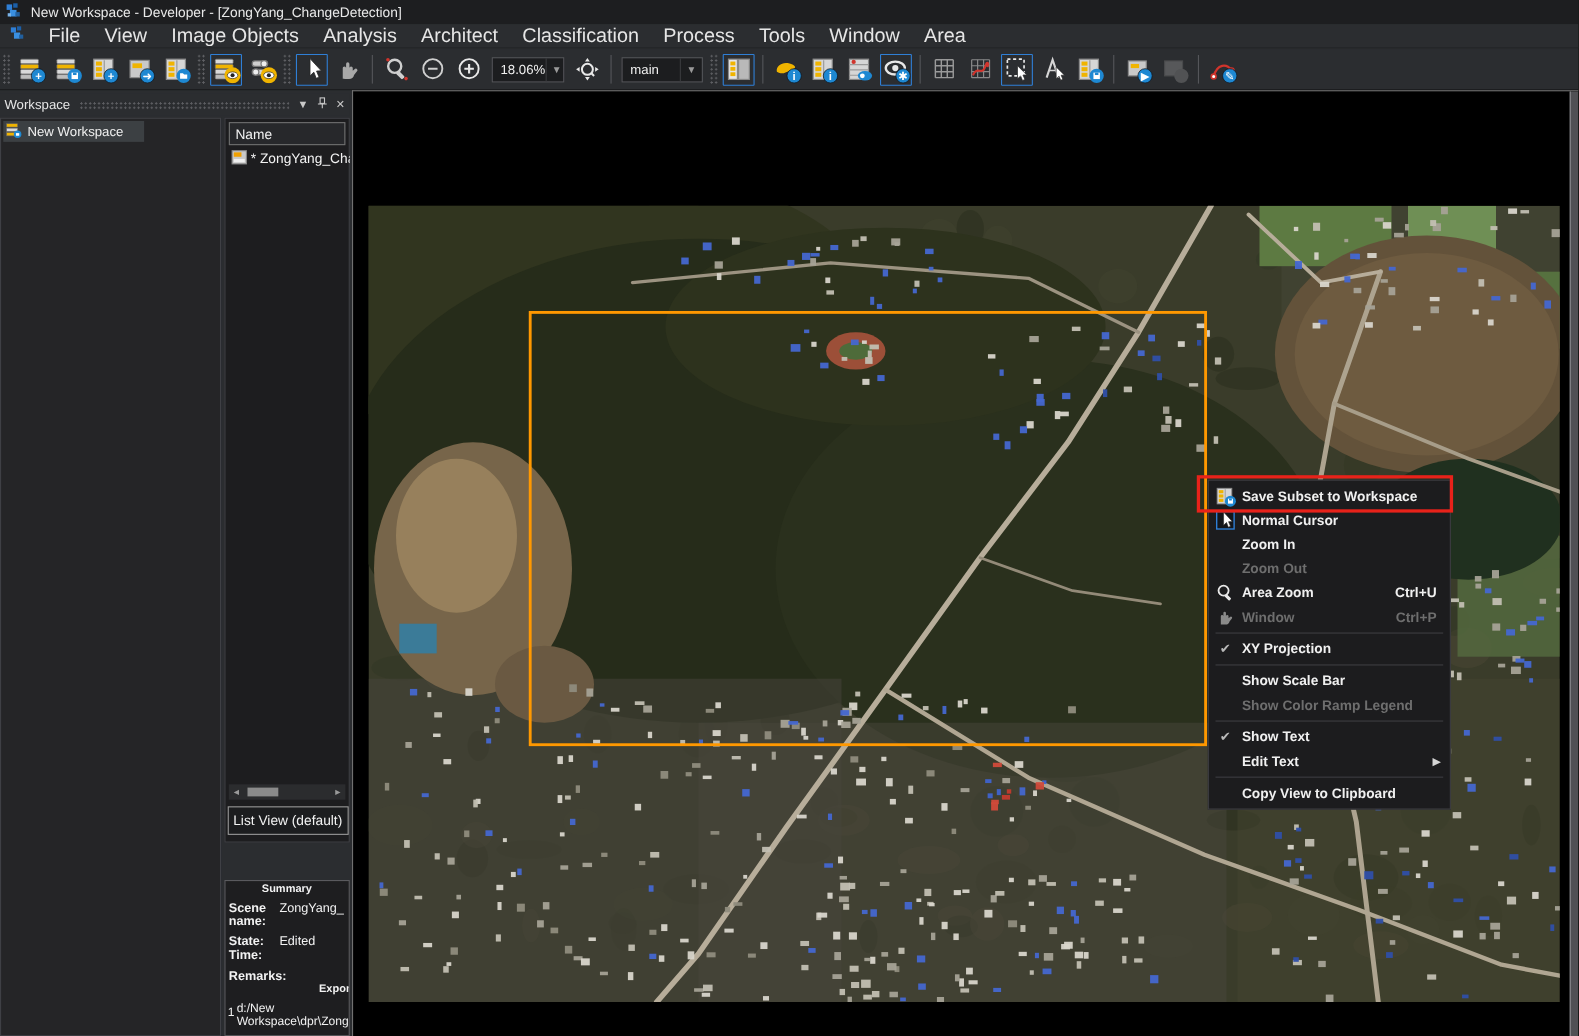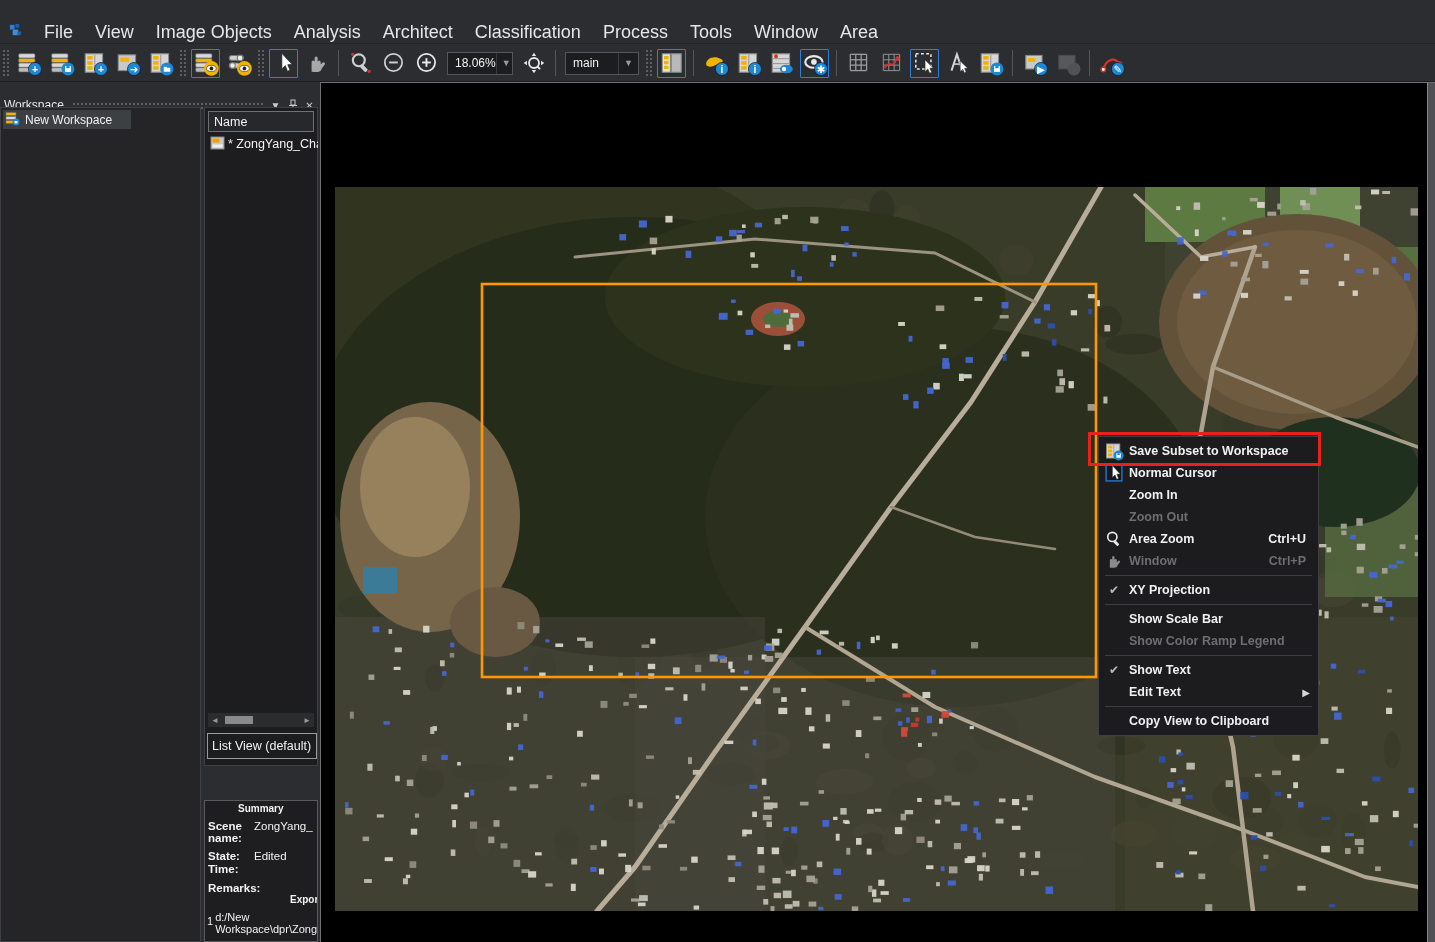--- a/index.html
+++ b/index.html
@@ -27,21 +27,21 @@
   .tb-btn.dis { opacity:.4; }
   .tb-sep-dots { width:8px; height:28px; margin:0 2px;
     background-image:radial-gradient(#5e5f63 1px, transparent 1.1px); background-size:4px 4px; }
   .tb-sep-line { width:1px; height:26px; background:#55565a; margin:0 5px; }
   .tb-combo { height:23px; margin:0 4px; background:#1c1d1f; border:1px solid #55565a;
     color:#f0f0f0; font-size:12px; display:flex; align-items:center; padding-left:7px; }
   .tb-combo .arr { margin-left:auto; padding:0 5px; color:#9a9a9a; font-size:9px; border-left:1px solid #3a3b3e; height:100%; display:flex; align-items:center;}
 
   
   #wsheader { position:absolute; left:0; top:85px; width:318px; height:20px;
-    background:#2b2d30; color:#e6e6e6; font-size:12px; display:flex; align-items:center;margin-top:10px; }
+    background:#2b2d30; color:#e6e6e6; font-size:12px; display:flex; align-items:center; }
   #wsheader .ttl { padding:0 6px 0 4px; }
   #wsheader .dots { flex:1; height:8px; margin:2px 4px 0 2px;
     background-image:radial-gradient(#5e5f63 .9px, transparent 1px); background-size:4px 4px; }
   #wsheader .hicon { width:17px; color:#c9c9c9; font-size:10px; text-align:center; cursor:default; }
   #tree { position:absolute; left:0; top:107px; width:201px; height:835px;
     background:#252527; border:1px solid #3f4045; }
   .tree-row { display:flex; align-items:center; height:19px; margin:2px 0 0 2px;
     color:#f0f0f0; font-size:12px; }
   .tree-row.sel { background:#3c4043; width:128px; }
   .tree-row svg { margin:0 5px 0 2px; }
@@ -87,20 +87,32 @@
   .cm-sub { margin-left:auto; padding-right:8px; color:#d5d5d5; font-size:10px; }
   .cm-sep { height:1px; background:#3d3d41; margin:3px 6px; }
   #ctx-annot { position:absolute; left:767px; top:349px; width:233px; height:34px;
     border:3px solid #e8221a; z-index:30; pointer-events:none; }
 </style>
 </head>
 <body>
 
 <div id="app">
 
+  <div id="titlebar">
+    <span class="appicon">
+      <svg width="16" height="16" viewBox="0 0 16 16">
+          <rect x="2" y="2" width="5" height="5" fill="#2f7fd6"></rect>
+          <rect x="8" y="1" width="4" height="4" fill="#1b5fa8"></rect>
+          <rect x="5" y="7" width="6" height="6" fill="#3a8fe0"></rect>
+          <rect x="10" y="9" width="4" height="4" fill="#215f9e"></rect>
+          <rect x="3" y="10" width="3" height="3" fill="#7ab3e8"></rect>
+        </svg>
+    </span>
+    <span>New Workspace - Developer - [ZongYang_ChangeDetection]</span>
+  </div>
 
   <div id="menubar">
     <span class="appicon">
       <svg width="15" height="15" viewBox="0 0 16 16">
           <rect x="2" y="2" width="5" height="5" fill="#2f7fd6"></rect>
           <rect x="8" y="1" width="4" height="4" fill="#1b5fa8"></rect>
           <rect x="5" y="7" width="6" height="6" fill="#3a8fe0"></rect>
           <rect x="10" y="9" width="4" height="4" fill="#215f9e"></rect>
         </svg>
     </span>

